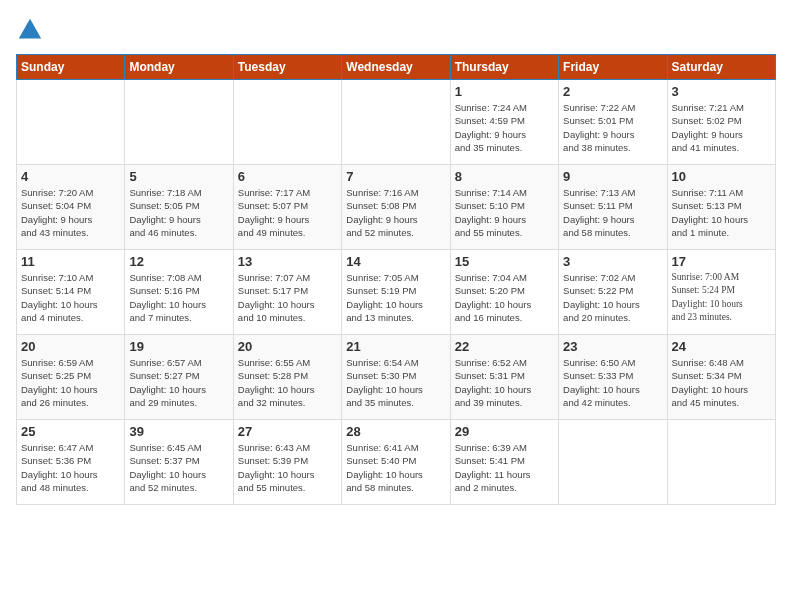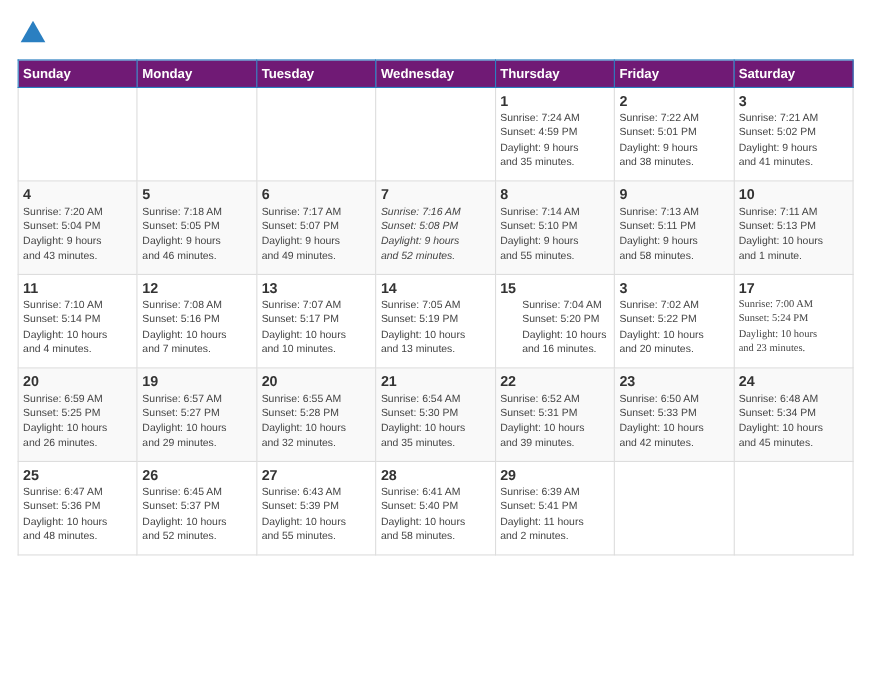--- a/index.html
+++ b/index.html
@@ -45,21 +45,21 @@
     .calendar-subtitle {
       font-size: 14px;
       color: #555;
     }
     table {
       width: 100%;
       border-collapse: collapse;
       table-layout: fixed;
     }
     thead tr {
-      background-color: #701a75;
+      background-color: #c2410c;
     }
     thead th {
       color: #fff;
       font-size: 12px;
       font-weight: bold;
       padding: 5px 4px;
       text-align: left;
       border: 1px solid #2a7fc1;
     }
     tbody tr {
@@ -164,21 +164,21 @@
         </td>
         <td>
           <div class="day-number">6</div>
           <div class="day-info" style="white-space: pre-line;">Sunrise: 7:17 AM
 Sunset: 5:07 PM
 Daylight: 9 hours
 and 49 minutes.</div>
         </td>
         <td>
           <div class="day-number">7</div>
-          <div class="day-info" style="white-space: pre-line; font-style: italic;">Sunrise: 7:16 AM
+          <div class="day-info" style="white-space: pre-line;">Sunrise: 7:16 AM
 Sunset: 5:08 PM
 Daylight: 9 hours
 and 52 minutes.</div>
         </td>
         <td>
           <div class="day-number">8</div>
           <div class="day-info" style="white-space: pre-line;">Sunrise: 7:14 AM
 Sunset: 5:10 PM
 Daylight: 9 hours
 and 55 minutes.</div>
@@ -222,21 +222,21 @@
         </td>
         <td>
           <div class="day-number">14</div>
           <div class="day-info" style="white-space: pre-line;">Sunrise: 7:05 AM
 Sunset: 5:19 PM
 Daylight: 10 hours
 and 13 minutes.</div>
         </td>
         <td>
           <div class="day-number">15</div>
-          <div class="day-info" style="white-space: pre-line; margin-left: 20px;">Sunrise: 7:04 AM
+          <div class="day-info" style="white-space: pre-line;">Sunrise: 7:04 AM
 Sunset: 5:20 PM
 Daylight: 10 hours
 and 16 minutes.</div>
         </td>
         <td>
           <div class="day-number">3</div>
           <div class="day-info" style="white-space: pre-line;">Sunrise: 7:02 AM
 Sunset: 5:22 PM
 Daylight: 10 hours
 and 20 minutes.</div>
@@ -302,21 +302,21 @@
       </tr>
       <tr>
         <td>
           <div class="day-number">25</div>
           <div class="day-info" style="white-space: pre-line;">Sunrise: 6:47 AM
 Sunset: 5:36 PM
 Daylight: 10 hours
 and 48 minutes.</div>
         </td>
         <td>
-          <div class="day-number">26</div>
+          <div class="day-number">39</div>
           <div class="day-info" style="white-space: pre-line;">Sunrise: 6:45 AM
 Sunset: 5:37 PM
 Daylight: 10 hours
 and 52 minutes.</div>
         </td>
         <td>
           <div class="day-number">27</div>
           <div class="day-info" style="white-space: pre-line;">Sunrise: 6:43 AM
 Sunset: 5:39 PM
 Daylight: 10 hours

